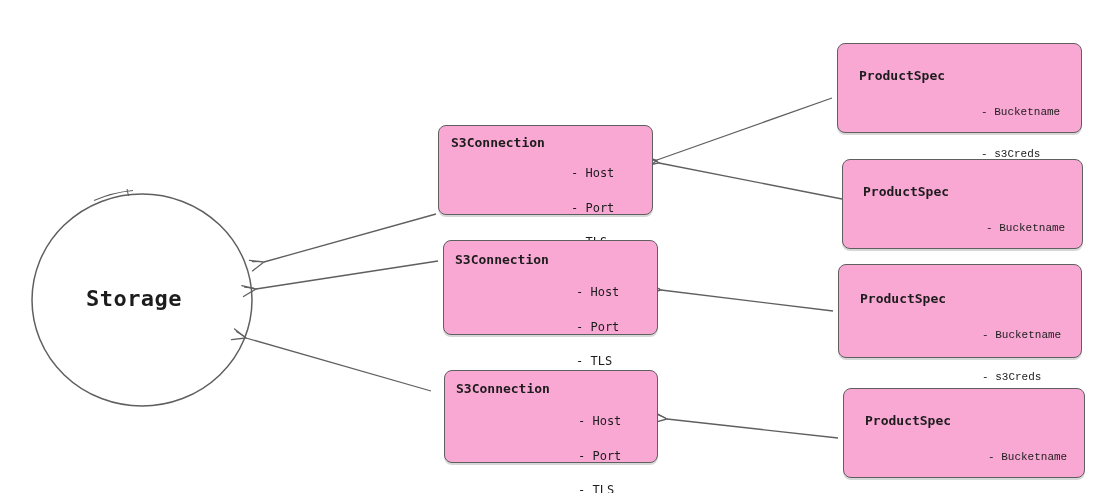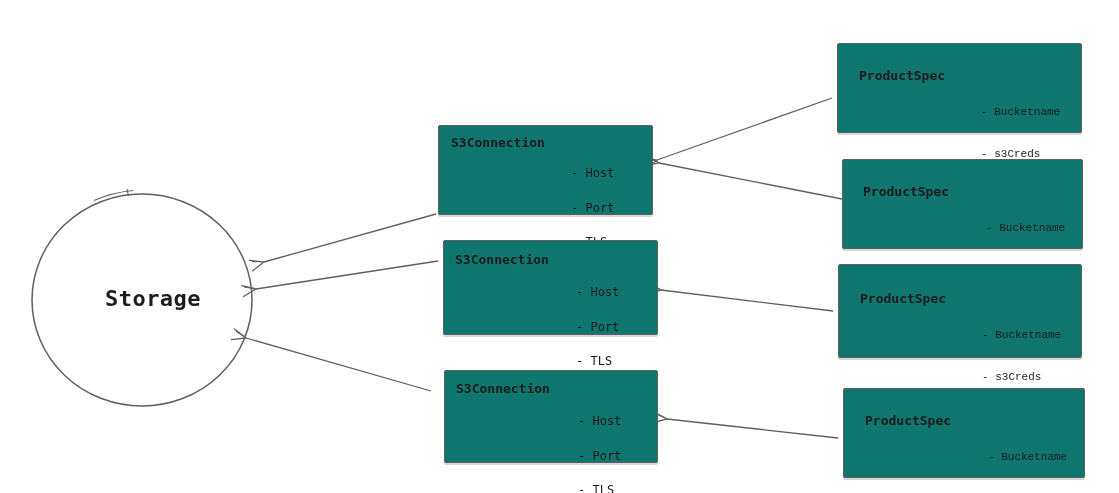--- a/index.html
+++ b/index.html
@@ -9,42 +9,41 @@
     width:1119px; height:493px;
     background:#ffffff;
     font-family:"DejaVu Sans Mono", monospace;
     color:#1c1c1c;
     overflow:hidden;
   }
   svg.layer { position:absolute; left:0; top:0; }
   .node {
     position:absolute;
     border:1.4px solid #5f5f5f;
-    border-radius:2px;
-    background:#0f766e;
+    border-radius:8px;
+    background:#f9a8d4;
     box-sizing:border-box;
     box-shadow:0 2px 0 0 rgba(95,95,95,0.25);
   }
   .node .title {
     position:absolute;
     font-size:13px;
     font-weight:700;
     white-space:nowrap;
   }
   .node .attrs { position:absolute; white-space:pre; }
   .node.s3 .attrs { font-size:12px; line-height:11.5px; }
   .node.ps .attrs { font-size:11px; line-height:14px;font-family:Liberation Mono, monospace; }
   .storage-label {
     position:absolute;
     left:32px; top:286px; width:204px;
     text-align:center;
     font-size:22px;
     font-weight:700;
     letter-spacing:0.5px;
-    margin-left:19px;
   }
 </style>
 </head>
 <body>
 
 <div class="canvas">
 
   <svg class="layer" width="1119" height="493" viewBox="0 0 1119 493">
     <defs>
       <marker id="arrowhead" viewBox="0 0 18 18" refX="1.5" refY="9" markerWidth="18" markerHeight="18" orient="auto" markerUnits="userSpaceOnUse">

